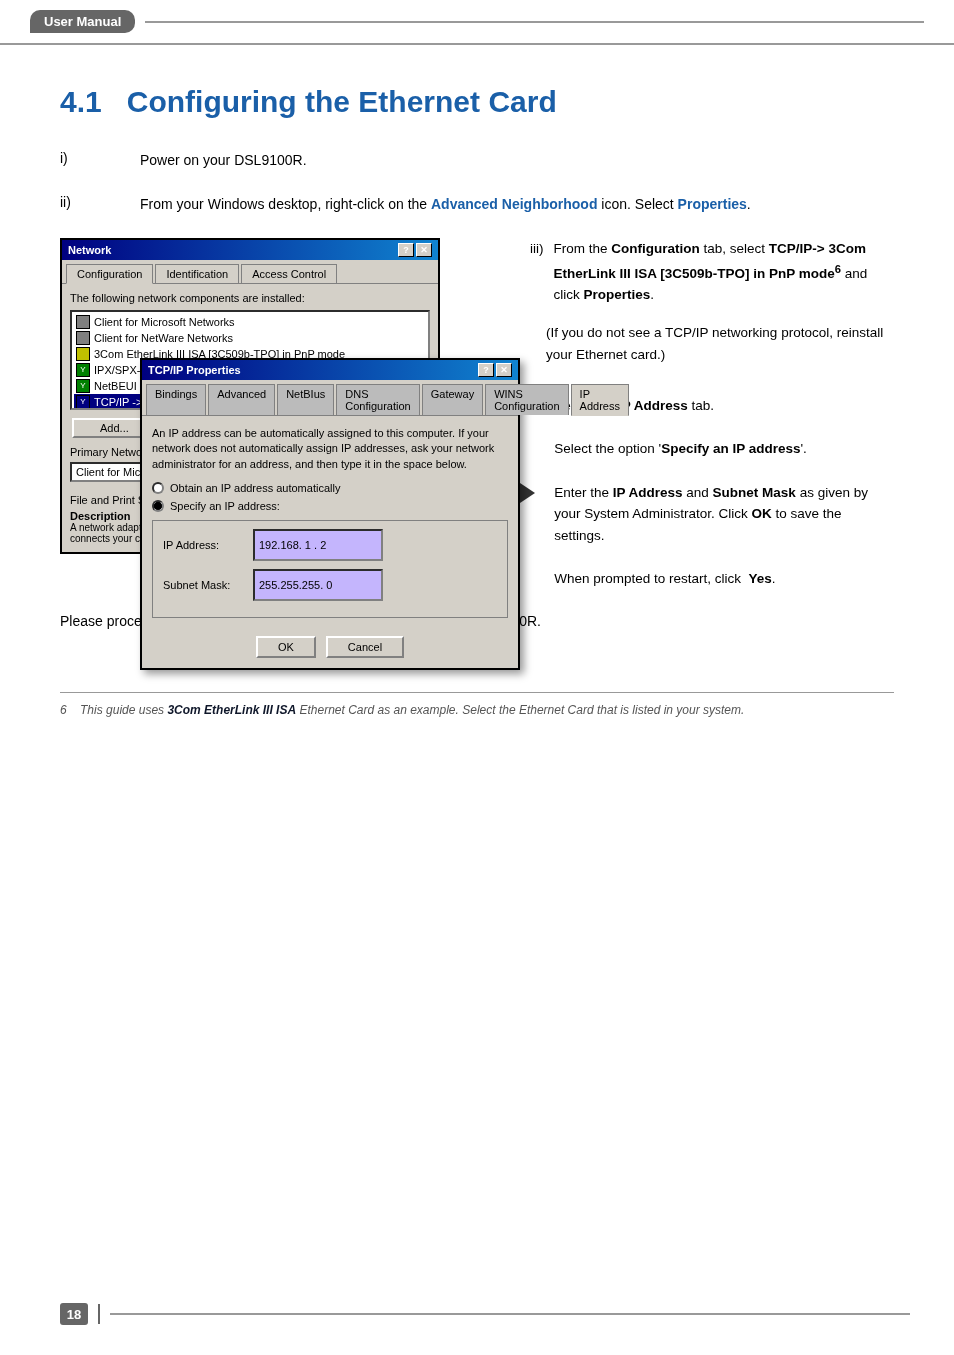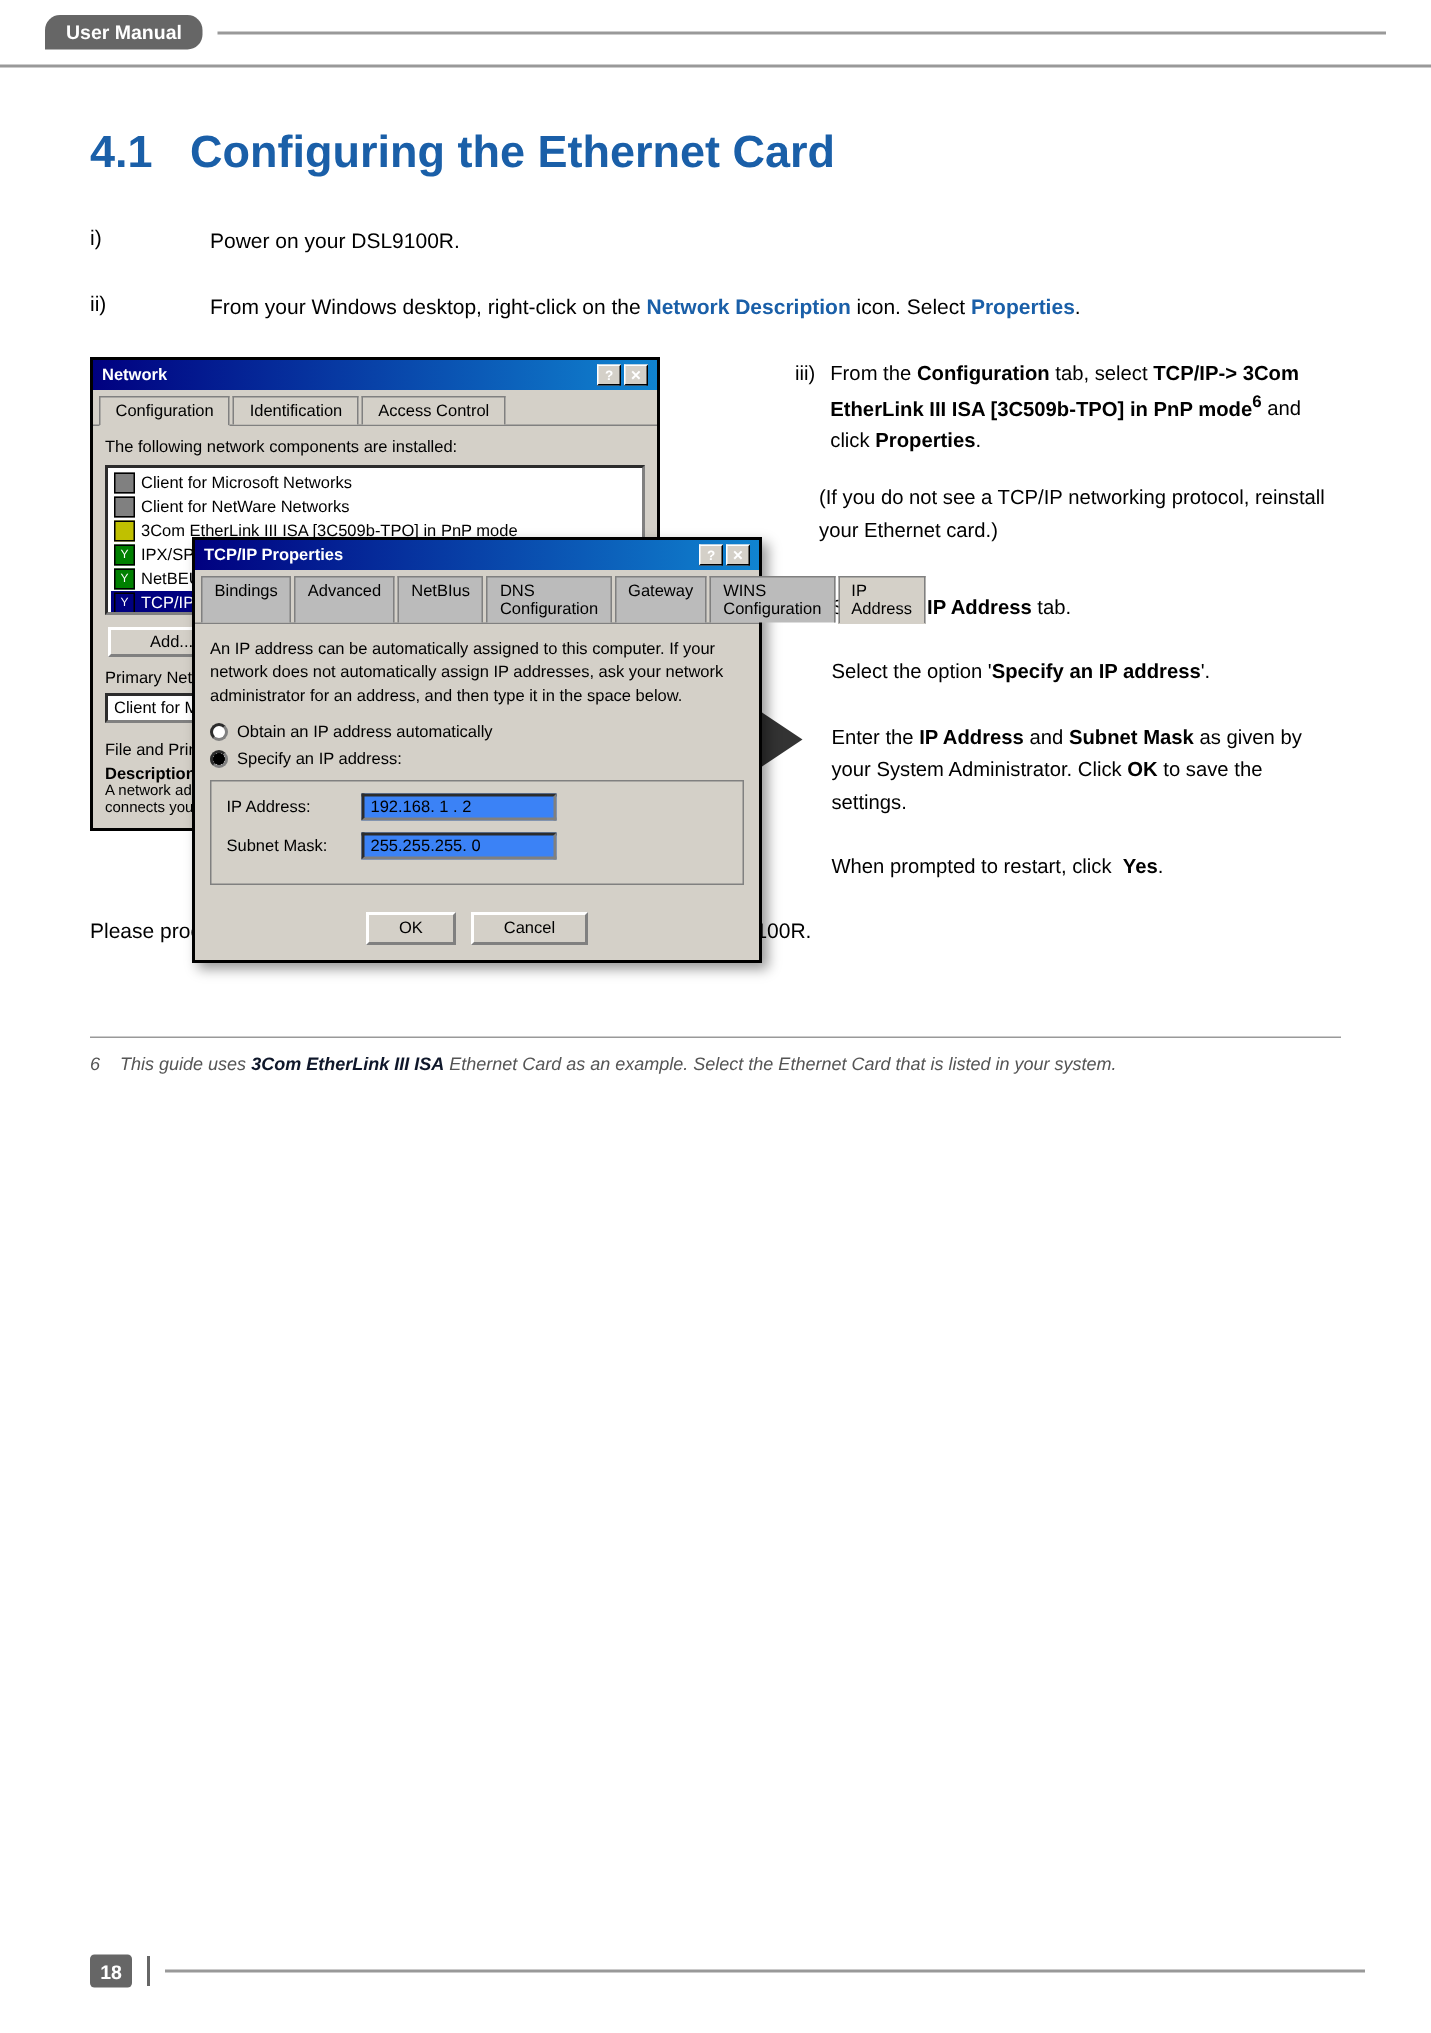--- a/index.html
+++ b/index.html
@@ -229,21 +229,21 @@
       display: flex;
       align-items: center;
       font-size: 11px;
       padding: 0 4px;
     }
 
     
     .tcpip-dialog {
       position: absolute;
       top: 120px;
-      left: 68px;
+      left: 80px;
       width: 380px;
       border: 2px solid #000;
       background: #d4d0c8;
       font-size: 11px;
       z-index: 10;
       box-shadow: 4px 4px 8px rgba(0,0,0,0.4);
     }
     .tcpip-tabs {
       display: flex;
       background: #d4d0c8;
@@ -299,22 +299,22 @@
       display: flex;
       align-items: center;
       margin-bottom: 8px;
       font-size: 11px;
     }
     .ip-field-label {
       min-width: 90px;
     }
     .ip-input {
       border: 2px inset #808080;
-      background: #3b82f6;
-      height: 18px;
+      background: #c4b5fd;
+      height: 32px;
       padding: 0 4px;
       font-size: 11px;
       width: 130px;
     }
     .tcpip-bottom-btns {
       display: flex;
       justify-content: center;
       gap: 10px;
       padding: 8px 10px 10px;
     }
@@ -392,21 +392,21 @@
   </div>
 
   <div class="step">
     <div class="step-num">i)</div>
     <div class="step-text">Power on your DSL9100R.</div>
   </div>
 
   <div class="step">
     <div class="step-num">ii)</div>
     <div class="step-text">
-      <span>From your Windows desktop, right-click on the </span><b>Network Description</b><span> icon.  Select </span><b>Properties</b><span>.</span>
+      <span>From your Windows desktop, right-click on the </span><b>Advanced Neighborhood</b><span> icon.  Select </span><b>Properties</b><span>.</span>
     </div>
   </div>
 
   <div class="two-col">
 
     <div class="dialog-container">
 
       <div class="win-dialog">
         <div class="win-titlebar">
           <span>Network</span>

